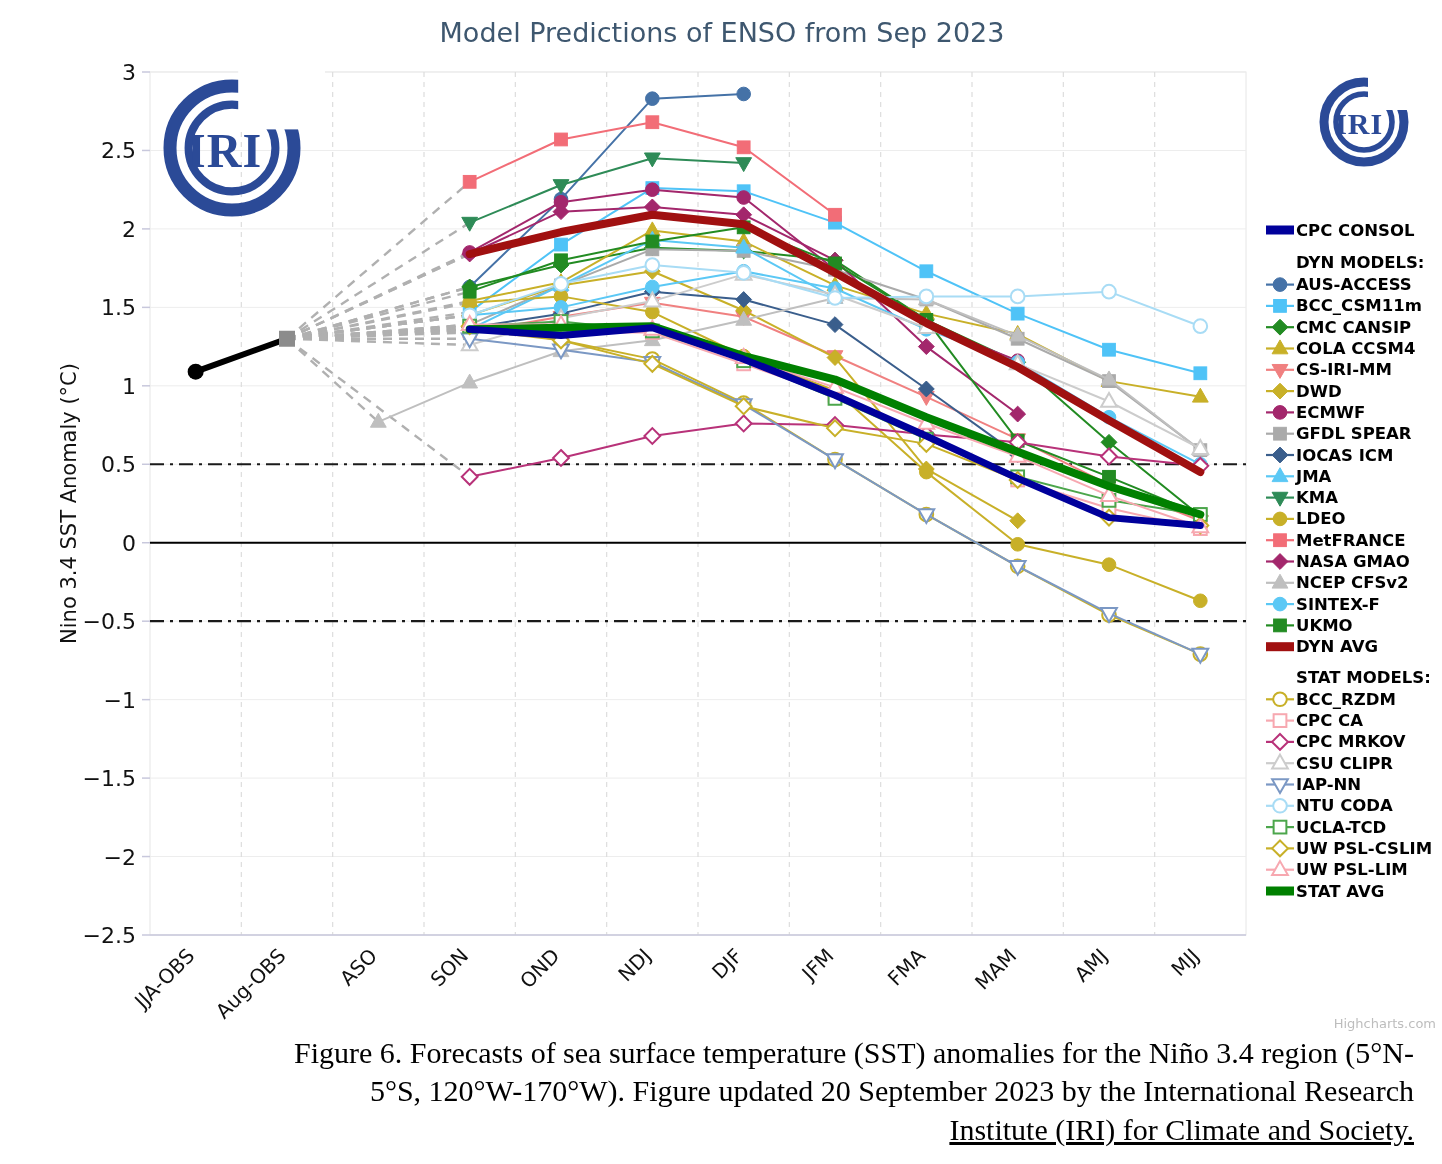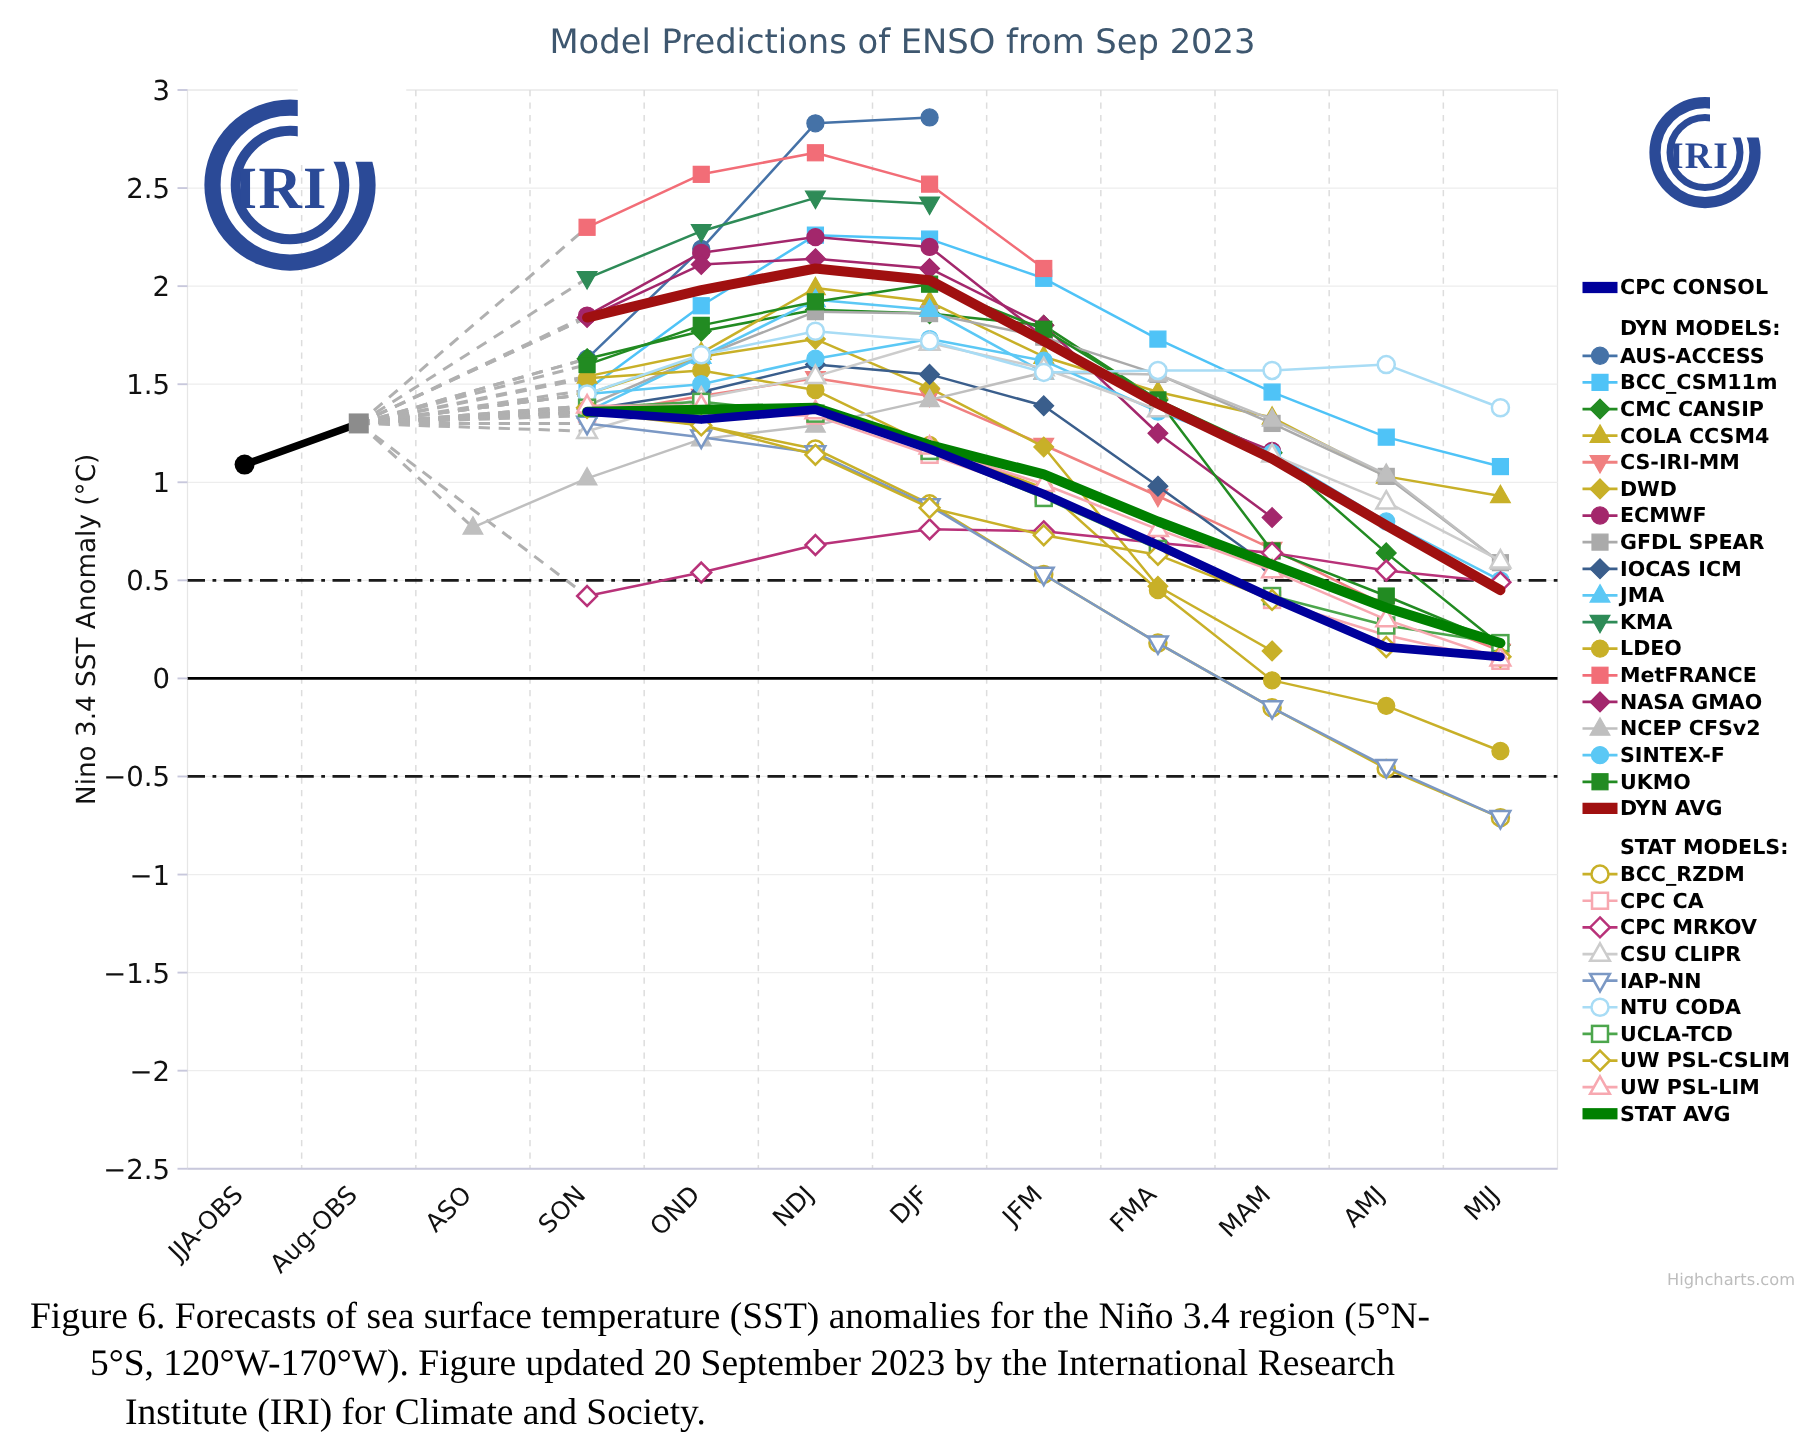--- a/index.html
+++ b/index.html
@@ -21,24 +21,24 @@
   .ytick{font-family:"DejaVu Sans", sans-serif;font-size:22px;fill:#111;}
   .xtick{font-family:"DejaVu Sans", sans-serif;font-size:20px;fill:#111;}
   .legtxt{font-family:"DejaVu Sans", sans-serif;font-size:16.5px;fill:#000;font-weight:bold;}
   .leghdr{font-family:"DejaVu Sans", sans-serif;font-size:16.5px;fill:#000;font-weight:bold;}
   .credit{font-family:"DejaVu Sans", sans-serif;font-size:13px;fill:#bdbdbd;}
   .caption{
     position:absolute;left:0;top:1034px;width:1442px;
     font-family:"Liberation Serif", serif;
     font-size:30px;line-height:1.28;color:#000;
   }
-  .caption p{margin:0;padding:0 28px 0 24px;text-indent:0;}
+  .caption p{margin:0;padding:0 28px 0 24px;text-indent:0;text-align:right;}
   .caption .l1{}
   .caption .l2{padding-left:72px;}
-  .caption .l3{padding-left:100px;}
+  .caption .l3{padding-left:100px;text-decoration:underline;}
 </style>
 </head>
 <body>
 
 <div id="figure">
 
   <div class="chart-wrap">
     <svg class="chart" id="svgchart" width="1442" height="1040">
         <rect x="150" y="72" width="1096" height="863" fill="#fff" stroke="#e6e6e6" stroke-width="1"></rect>
         <line x1="150" x2="1246" y1="72" y2="72" stroke="#ededed" stroke-width="1"></line>

